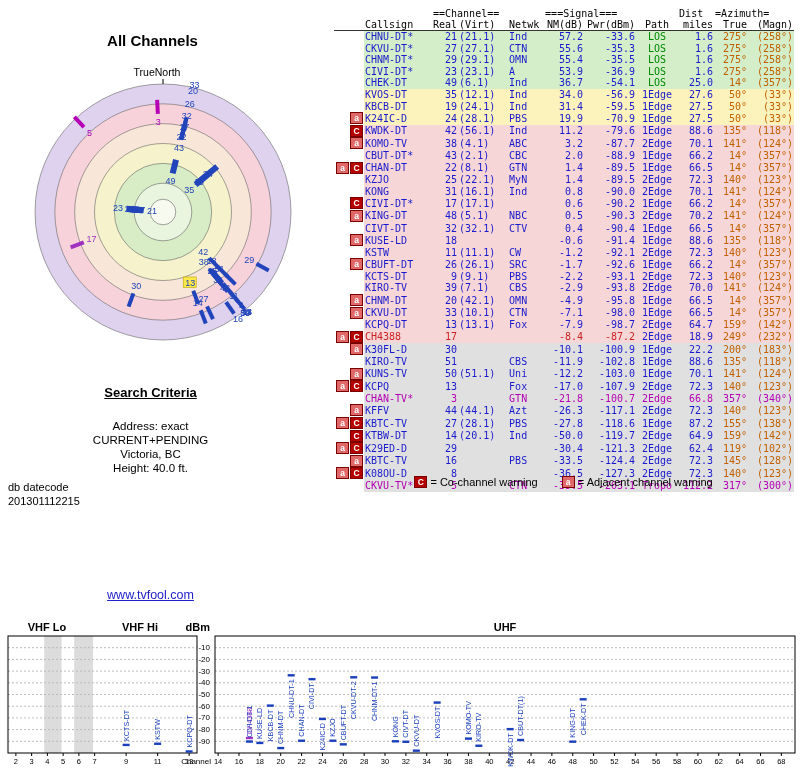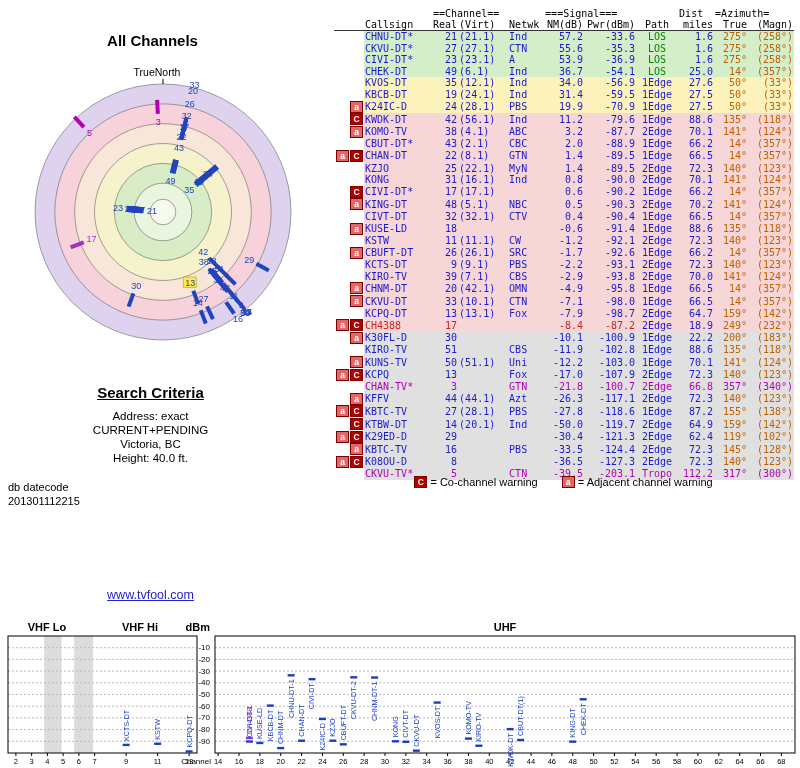--- a/index.html
+++ b/index.html
@@ -4,21 +4,21 @@
 <style>
   html,body{margin:0;padding:0;background:#fff}
   .page{position:relative;width:800px;height:768px;background:#fff;overflow:hidden;
         font-family:"Liberation Sans",sans-serif;color:#000}
 
   
   .polar-title{position:absolute;left:25px;top:32px;width:255px;text-align:center;
                font-size:15px;font-weight:bold}
   #polar-svg{position:absolute;left:5px;top:52px;overflow:visible}
   .search{position:absolute;left:8px;top:386px;width:285px;text-align:center;font-size:11.5px}
-  .search .head{font-weight:bold;text-decoration:underline;font-size:15px;margin-bottom:9px}
+  .search .head{font-weight:bold;text-decoration:underline;font-size:13px;margin-bottom:19px}
   .search div{line-height:14px}
   .datecode{position:absolute;left:8px;top:480px;width:285px;text-align:left;
             font-size:11px;line-height:14px}
   .site-link{position:absolute;left:8px;top:588px;width:285px;text-align:center;
              font-size:12.5px;color:#2222cc;cursor:pointer;display:block}
 
   
   .tablewrap{position:absolute;left:334px;top:8px}
   table.sig{border-collapse:collapse}
   table.sig th{font:10px "DejaVu Sans Mono",monospace;font-weight:normal;color:#000;
@@ -210,20 +210,33 @@
             <td class="c-magn">(258°)</td>
           </tr>
           <tr class="band-green">
             <td class="c-warn"></td>
             <td class="c-cs">CKVU-DT*</td>
             <td class="c-real">27</td>
             <td class="c-virt">(27.1)</td>
             <td class="c-net">CTN</td>
             <td class="c-nm">55.6</td>
             <td class="c-pwr">-35.3</td>
+            <td class="c-path los">LOS</td>
+            <td class="c-dist">1.6</td>
+            <td class="c-true">275°</td>
+            <td class="c-magn">(258°)</td>
+          </tr>
+          <tr class="band-green">
+            <td class="c-warn"></td>
+            <td class="c-cs">CHNM-DT*</td>
+            <td class="c-real">29</td>
+            <td class="c-virt">(29.1)</td>
+            <td class="c-net">OMN</td>
+            <td class="c-nm">55.4</td>
+            <td class="c-pwr">-35.5</td>
             <td class="c-path los">LOS</td>
             <td class="c-dist">1.6</td>
             <td class="c-true">275°</td>
             <td class="c-magn">(258°)</td>
           </tr>
           <tr class="band-green">
             <td class="c-warn"></td>
             <td class="c-cs">CIVI-DT*</td>
             <td class="c-real">23</td>
             <td class="c-virt">(23.1)</td>

